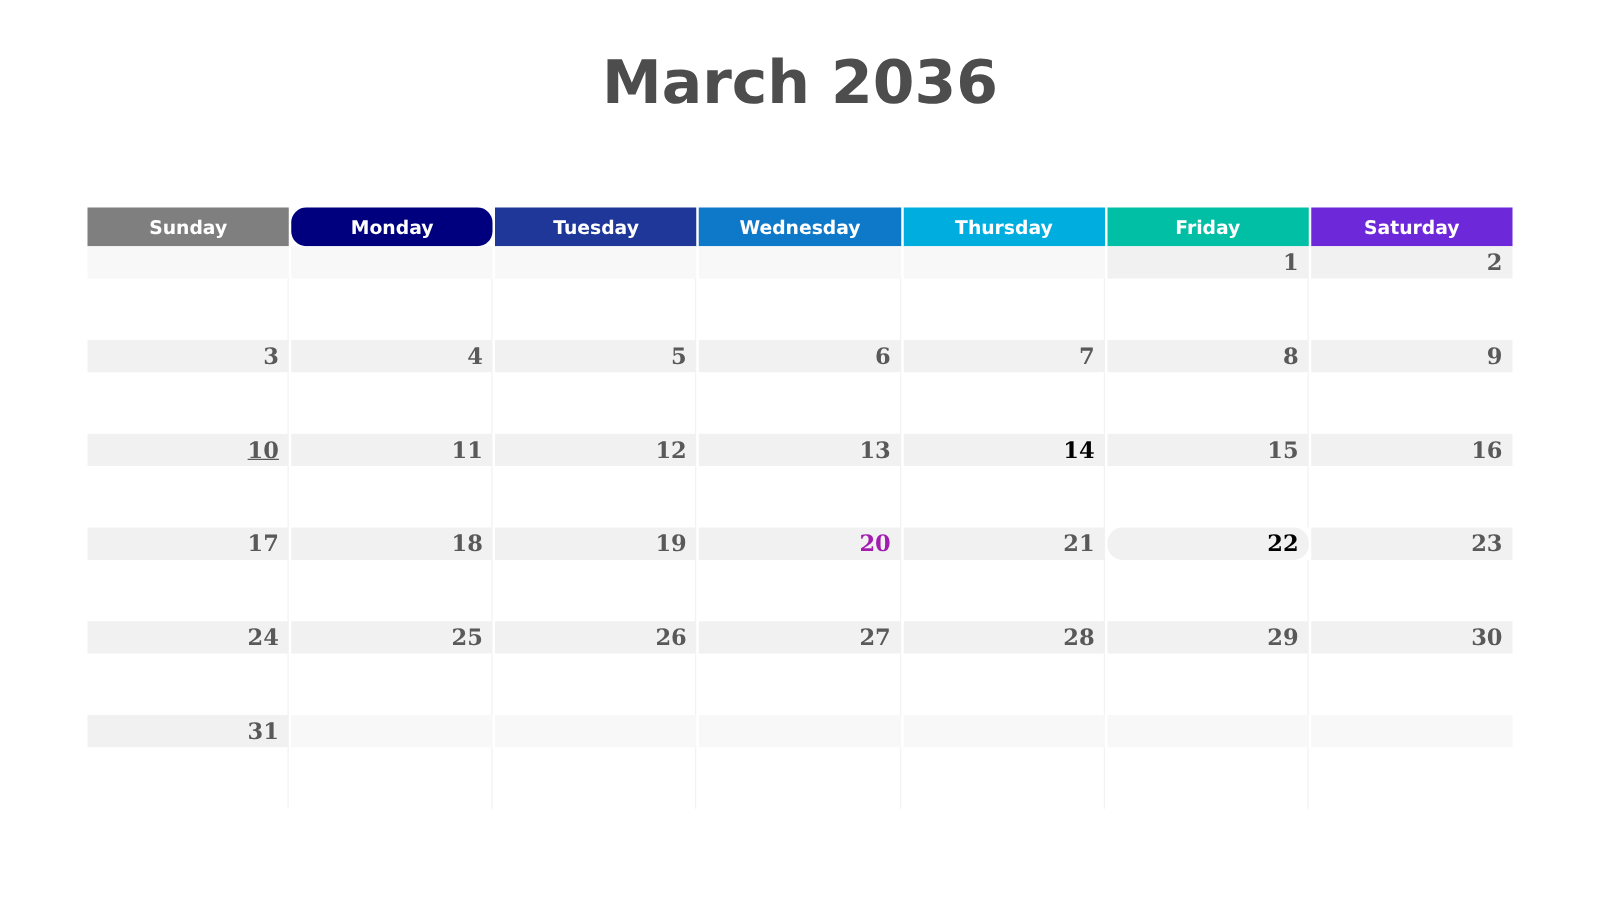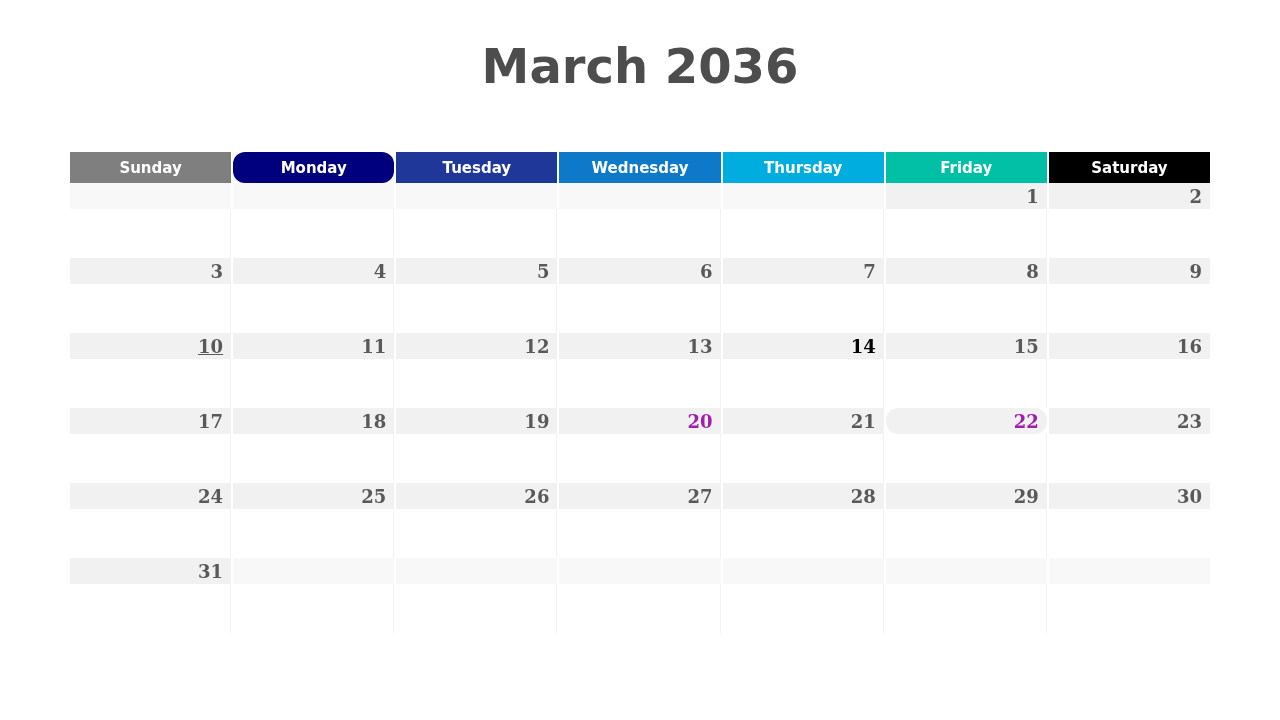--- a/index.html
+++ b/index.html
@@ -18,21 +18,21 @@
     right: 0;
     text-align: center;
     font-size: 48px;
     font-weight: bold;
     color: #4d4d4d;
     letter-spacing: 0px;
     margin: 0;
   }
   .calendar-wrap {
     position: absolute;
-    top: 152px;
+    top: 166px;
     left: 68px;
     width: 1144px;
   }
   table.calendar {
     width: 100%;
     table-layout: fixed;
     border-collapse: separate;
     border-spacing: 2px 0;
   }
   th.dow {
@@ -77,21 +77,21 @@
 <div class="calendar-wrap">
   <table class="calendar">
     <thead>
       <tr id="dow-row">
           <th class="dow" style="background: rgb(127, 127, 127); color: rgb(255, 255, 255);">Sunday</th>
           <th class="dow" style="background: rgb(0, 0, 126); color: rgb(255, 255, 255); border-radius: 12px;">Monday</th>
           <th class="dow" style="background: rgb(30, 55, 153); color: rgb(255, 255, 255);">Tuesday</th>
           <th class="dow" style="background: rgb(14, 121, 201); color: rgb(255, 255, 255);">Wednesday</th>
           <th class="dow" style="background: rgb(0, 173, 223); color: rgb(255, 255, 255);">Thursday</th>
           <th class="dow" style="background: rgb(0, 191, 164); color: rgb(255, 255, 255);">Friday</th>
-          <th class="dow" style="background: #000000; color: rgb(255, 255, 255); margin-top: 36px;">Saturday</th>
+          <th class="dow" style="background: #6d28d9; color: rgb(255, 255, 255); margin-top: 36px;">Saturday</th>
         </tr>
     </thead>
     <tbody id="cal-body">
         <tr class="date-row">
           <td class="date out" style="background: rgb(248, 248, 248); color: rgb(89, 89, 89);"></td>
           <td class="date out" style="background: rgb(248, 248, 248); color: rgb(89, 89, 89);"></td>
           <td class="date out" style="background: rgb(248, 248, 248); color: rgb(89, 89, 89);"></td>
           <td class="date out" style="background: rgb(248, 248, 248); color: rgb(89, 89, 89);"></td>
           <td class="date out" style="background: rgb(248, 248, 248); color: rgb(89, 89, 89);"></td>
           <td class="date" style="background: rgb(241, 241, 241); color: rgb(89, 89, 89);">1</td>
@@ -141,21 +141,21 @@
           <td class="space" style="border-right-color: rgb(242, 242, 242);"></td>
           <td class="space" style="border-right-color: rgb(242, 242, 242);"></td>
           <td class="space" style="border-right-color: rgb(242, 242, 242);"></td>
         </tr>
         <tr class="date-row">
           <td class="date" style="background: rgb(241, 241, 241); color: rgb(89, 89, 89);">17</td>
           <td class="date" style="background: rgb(241, 241, 241); color: rgb(89, 89, 89);">18</td>
           <td class="date" style="background: rgb(241, 241, 241); color: rgb(89, 89, 89);">19</td>
           <td class="date" style="background: rgb(241, 241, 241); color: #a21caf;">20</td>
           <td class="date" style="background: rgb(241, 241, 241); color: rgb(89, 89, 89);">21</td>
-          <td class="date" style="background: rgb(241, 241, 241); color: #a21caf; border-radius: 12px;">22</td>
+          <td class="date" style="background: rgb(241, 241, 241); color: #000000; border-radius: 12px;">22</td>
           <td class="date" style="background: rgb(241, 241, 241); color: rgb(89, 89, 89);">23</td>
         </tr>
         <tr class="space-row">
           <td class="space" style="border-right-color: rgb(242, 242, 242);"></td>
           <td class="space" style="border-right-color: rgb(242, 242, 242);"></td>
           <td class="space" style="border-right-color: rgb(242, 242, 242);"></td>
           <td class="space" style="border-right-color: rgb(242, 242, 242);"></td>
           <td class="space" style="border-right-color: rgb(242, 242, 242);"></td>
           <td class="space" style="border-right-color: rgb(242, 242, 242);"></td>
           <td class="space" style="border-right-color: rgb(242, 242, 242);"></td>

